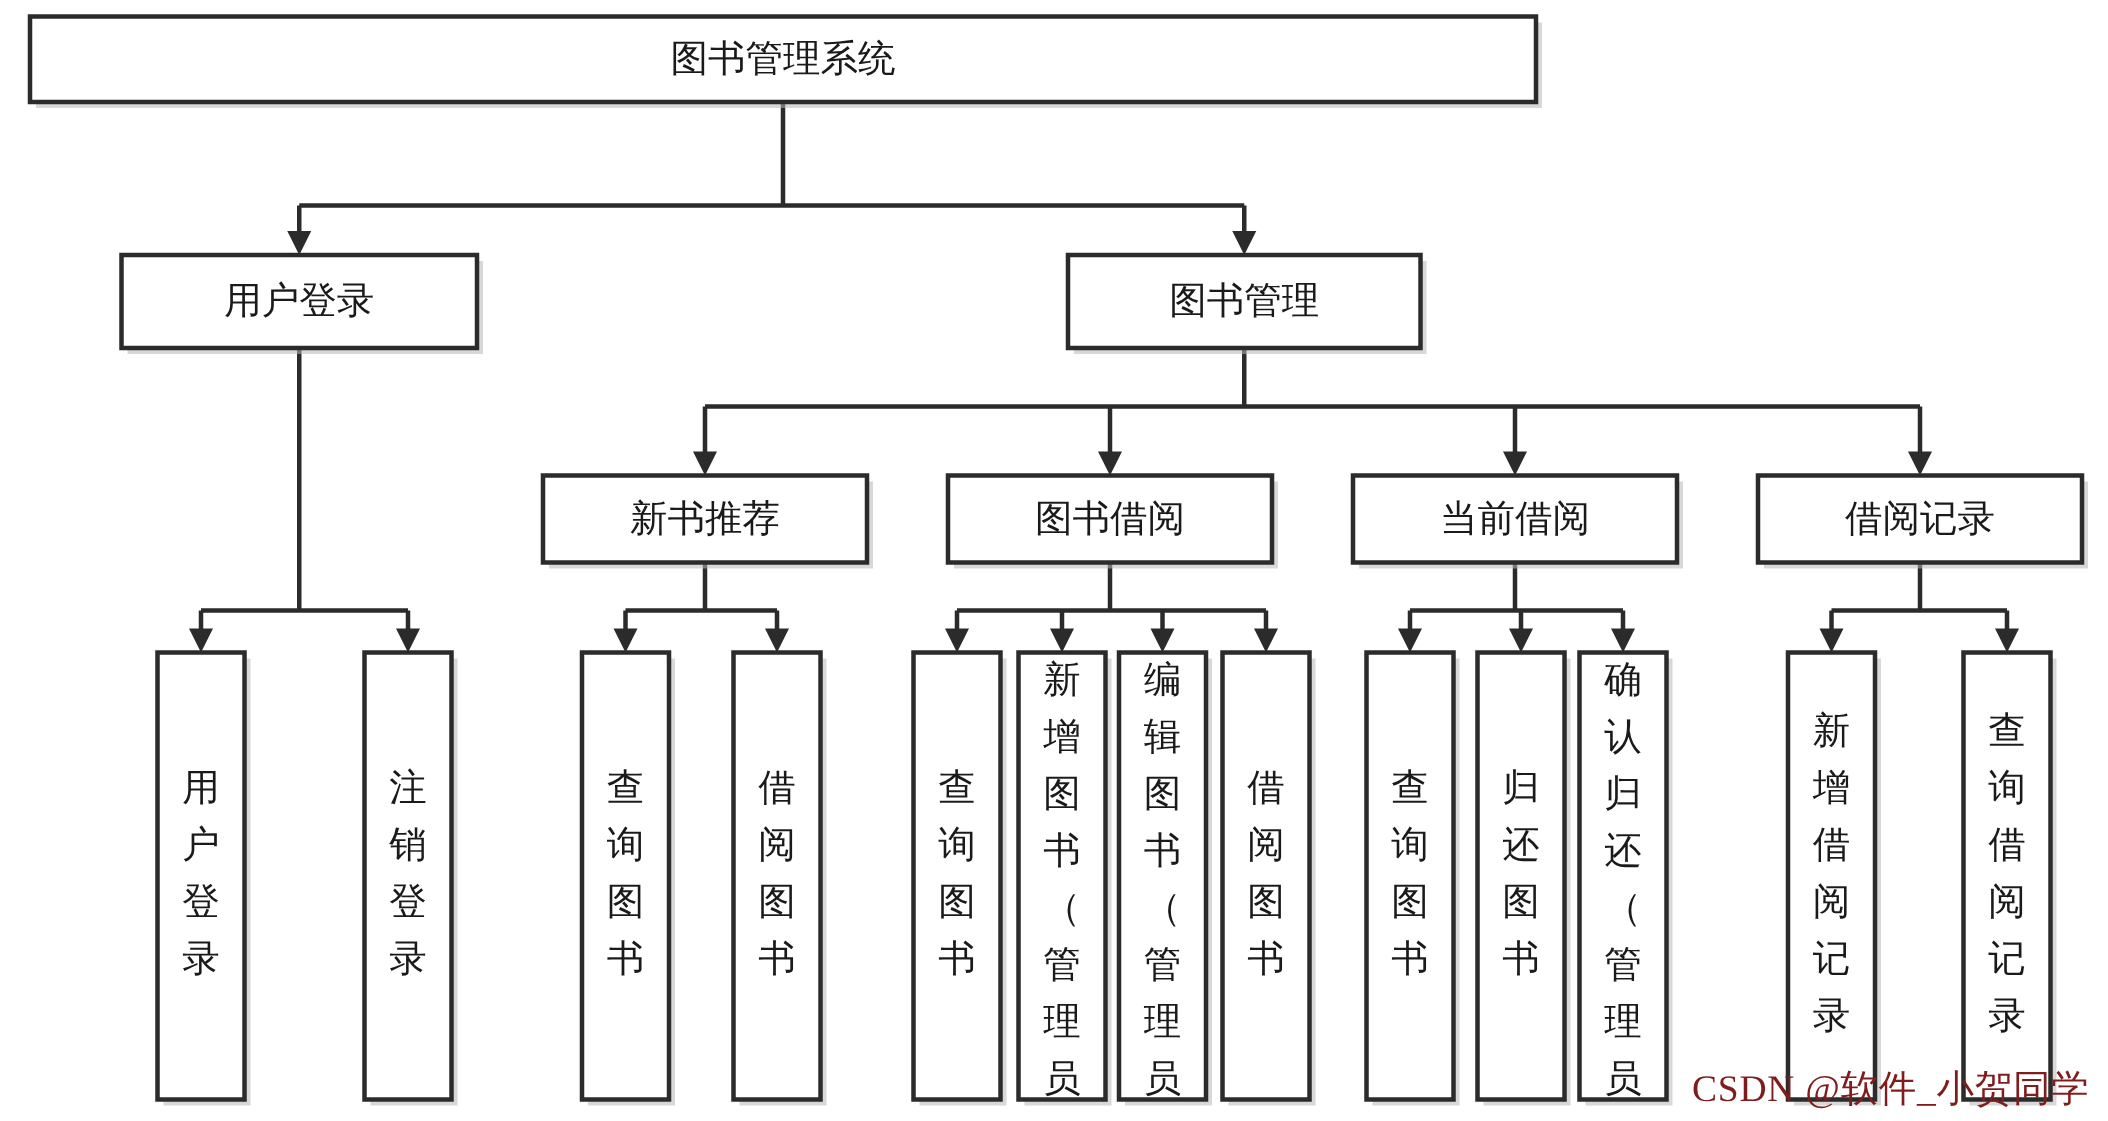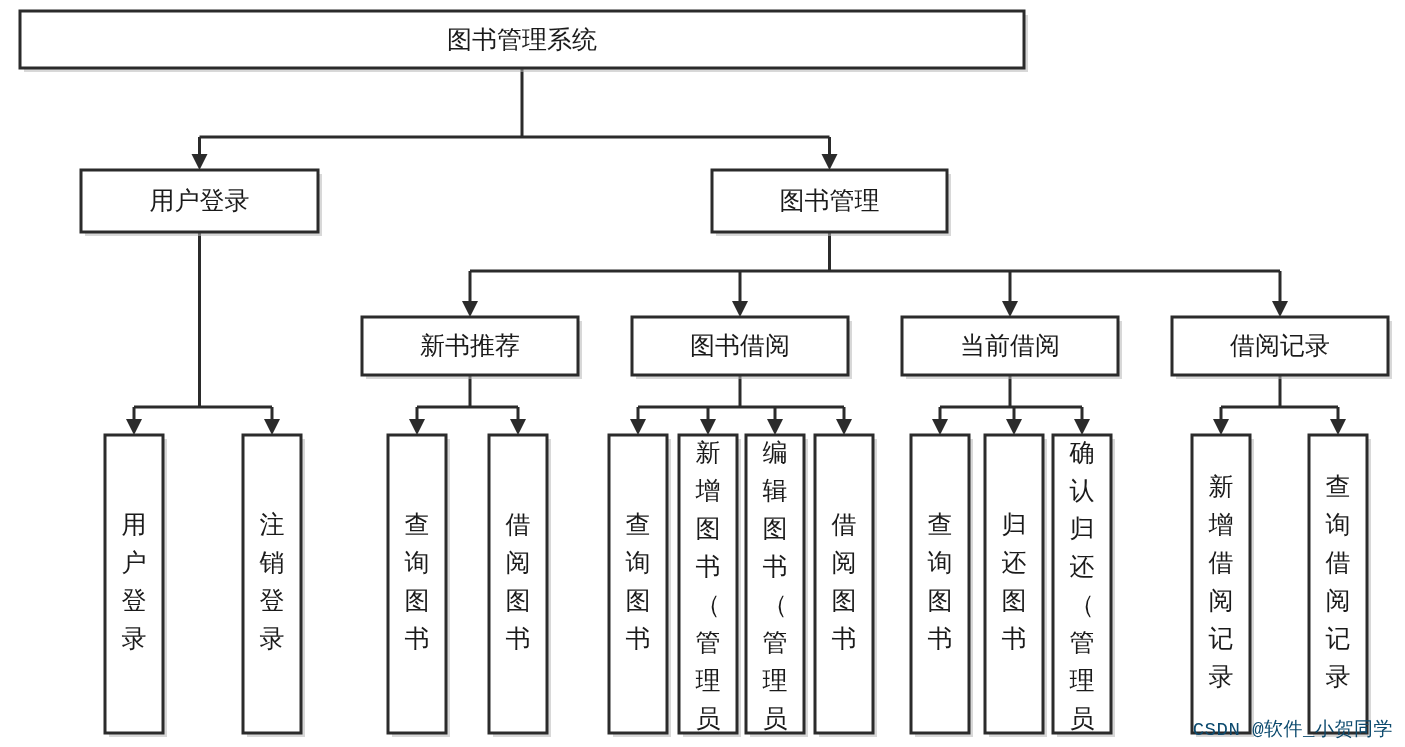--- a/index.html
+++ b/index.html
@@ -54,23 +54,23 @@
   .node-label-vert {
     font-family: "DejaVu Sans", "Liberation Sans", sans-serif;
     fill: #1a1a1a;
     font-size: 25px;
     text-anchor: middle;
   }
   .watermark {
     position: absolute;
     right: 12px;
     bottom: 5px;
-    font-family: Liberation Mono, monospace;
-    font-size: 19px;
-    color: #0c4a6e;
+    font-family: Liberation Serif, serif;
+    font-size: 25px;
+    color: #7f1d1d;
     white-space: nowrap;
     letter-spacing: 0.5px;
   }
 </style>
 </head>
 <body>
 
 <div id="diagram-root">
   <svg class="diagram" viewBox="0 0 1405 747" xmlns="http://www.w3.org/2000/svg">
     <g id="connectors">

